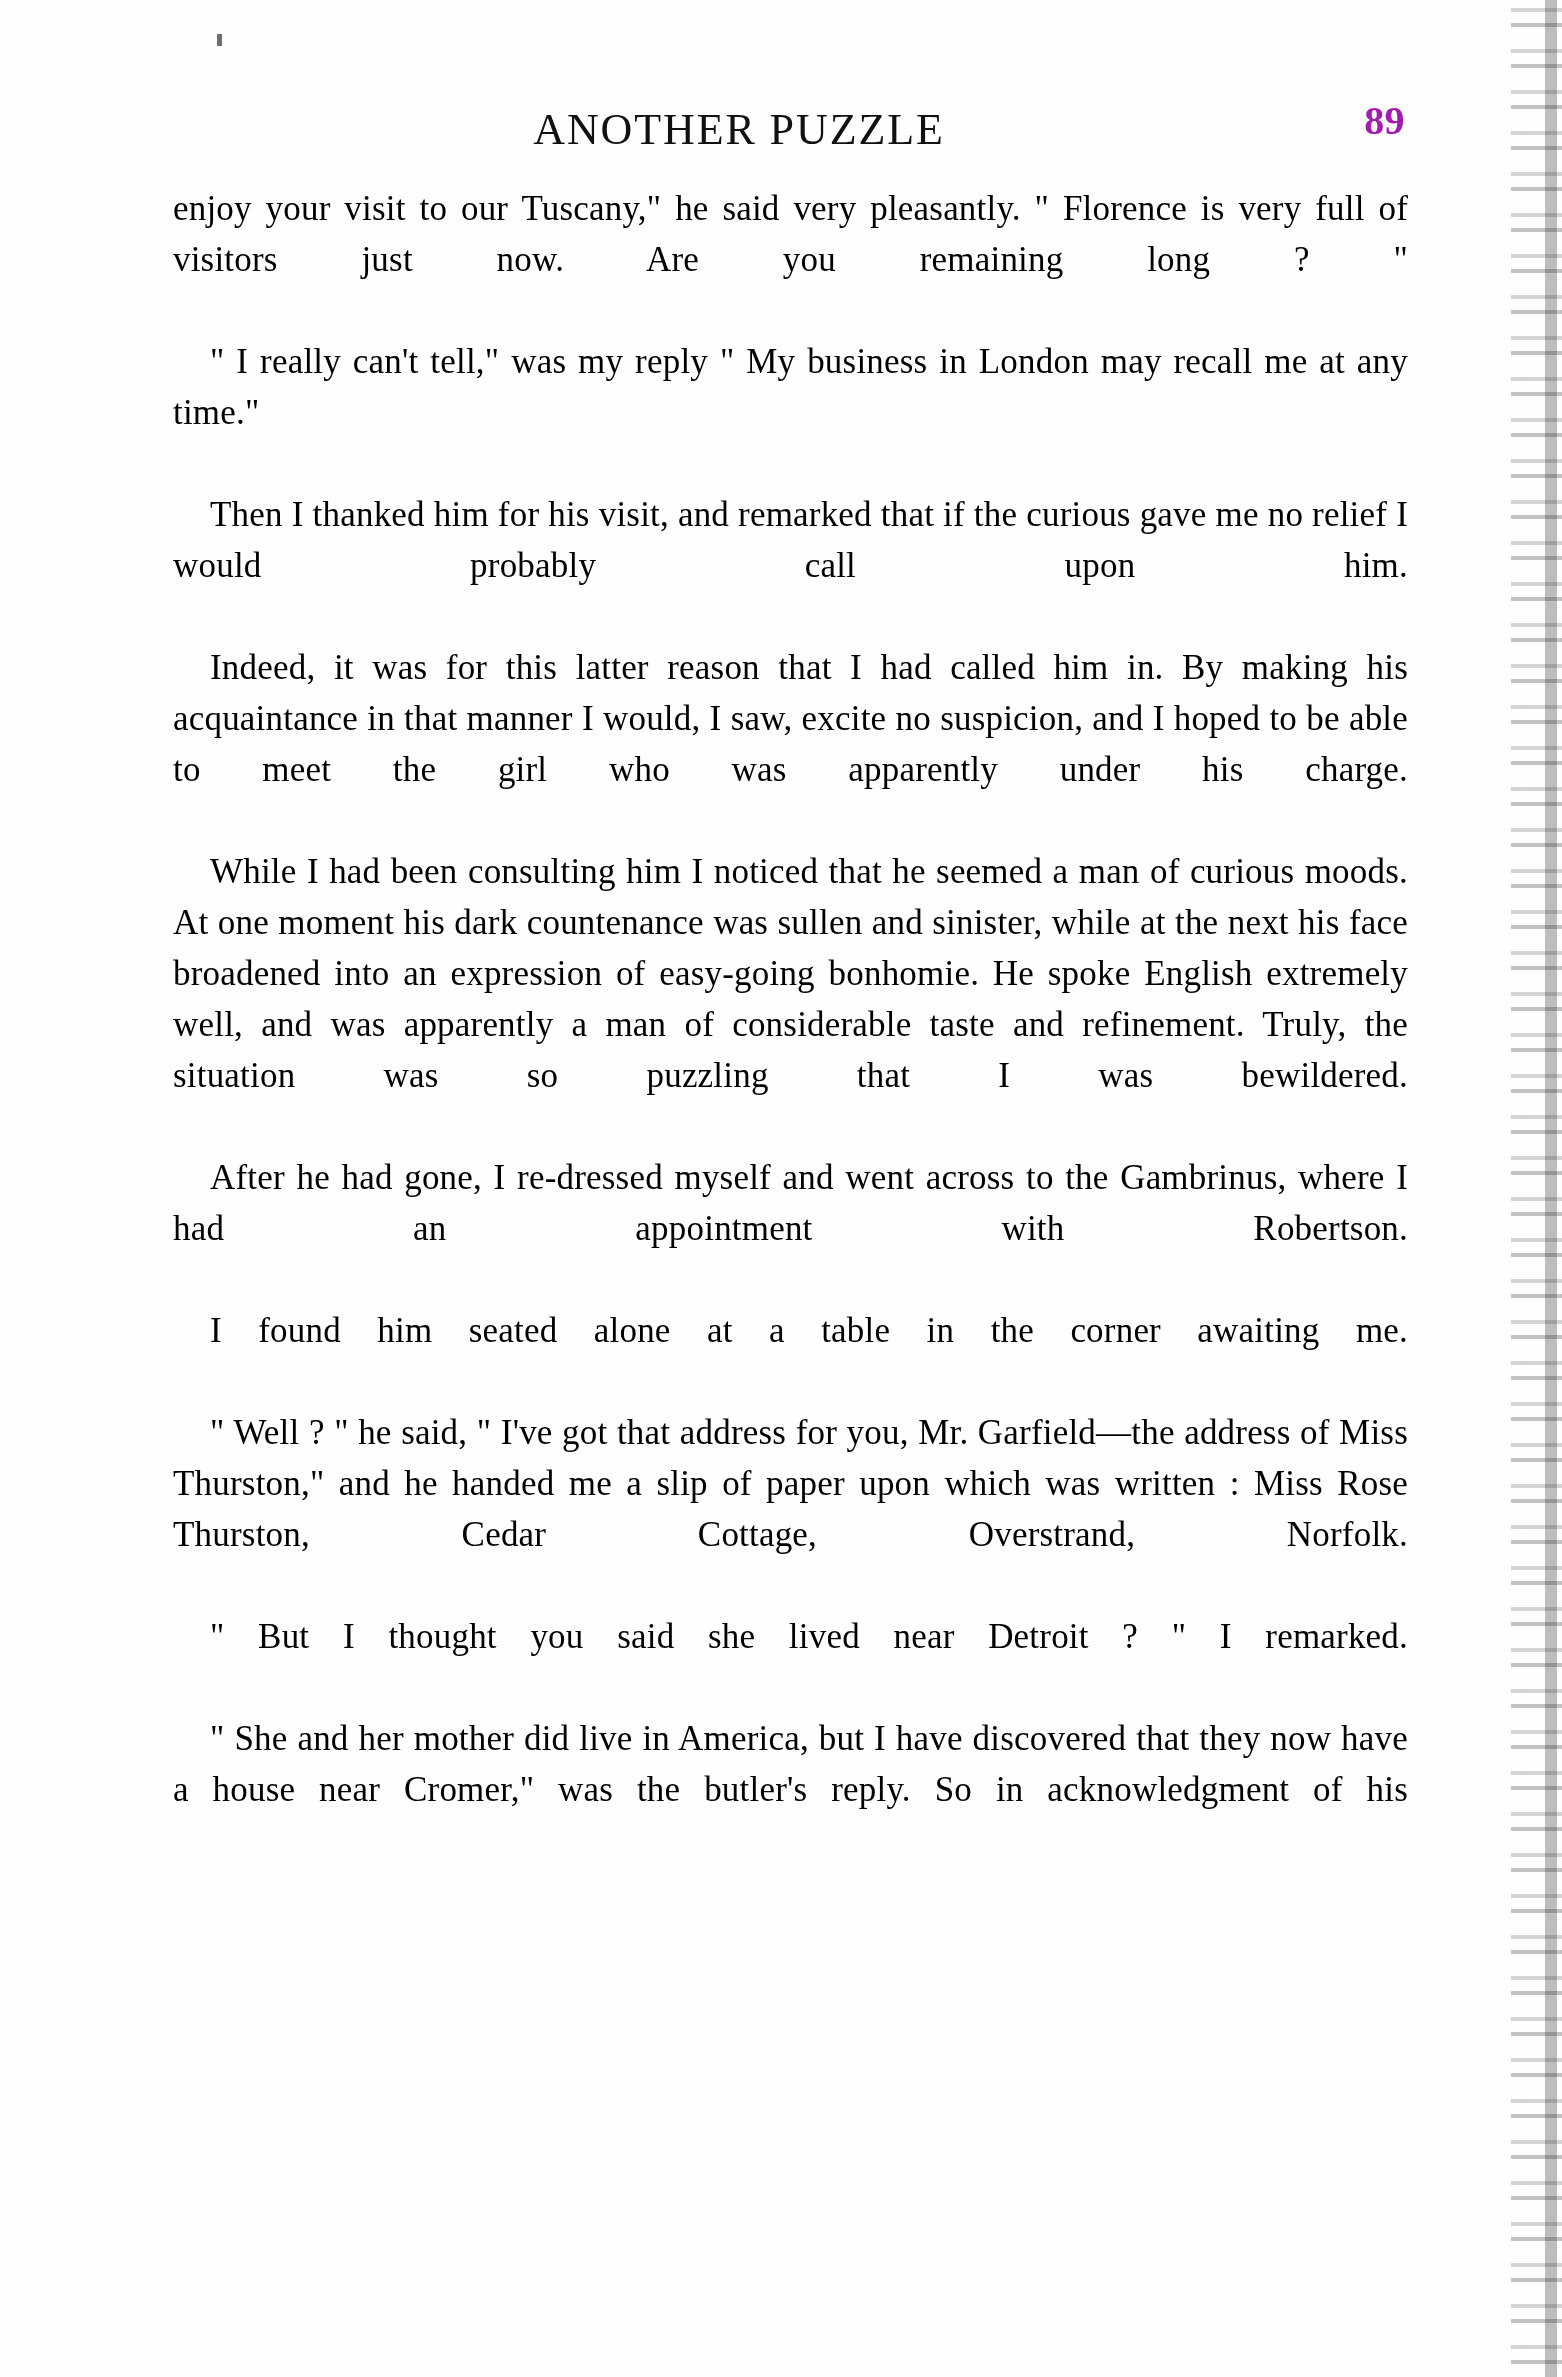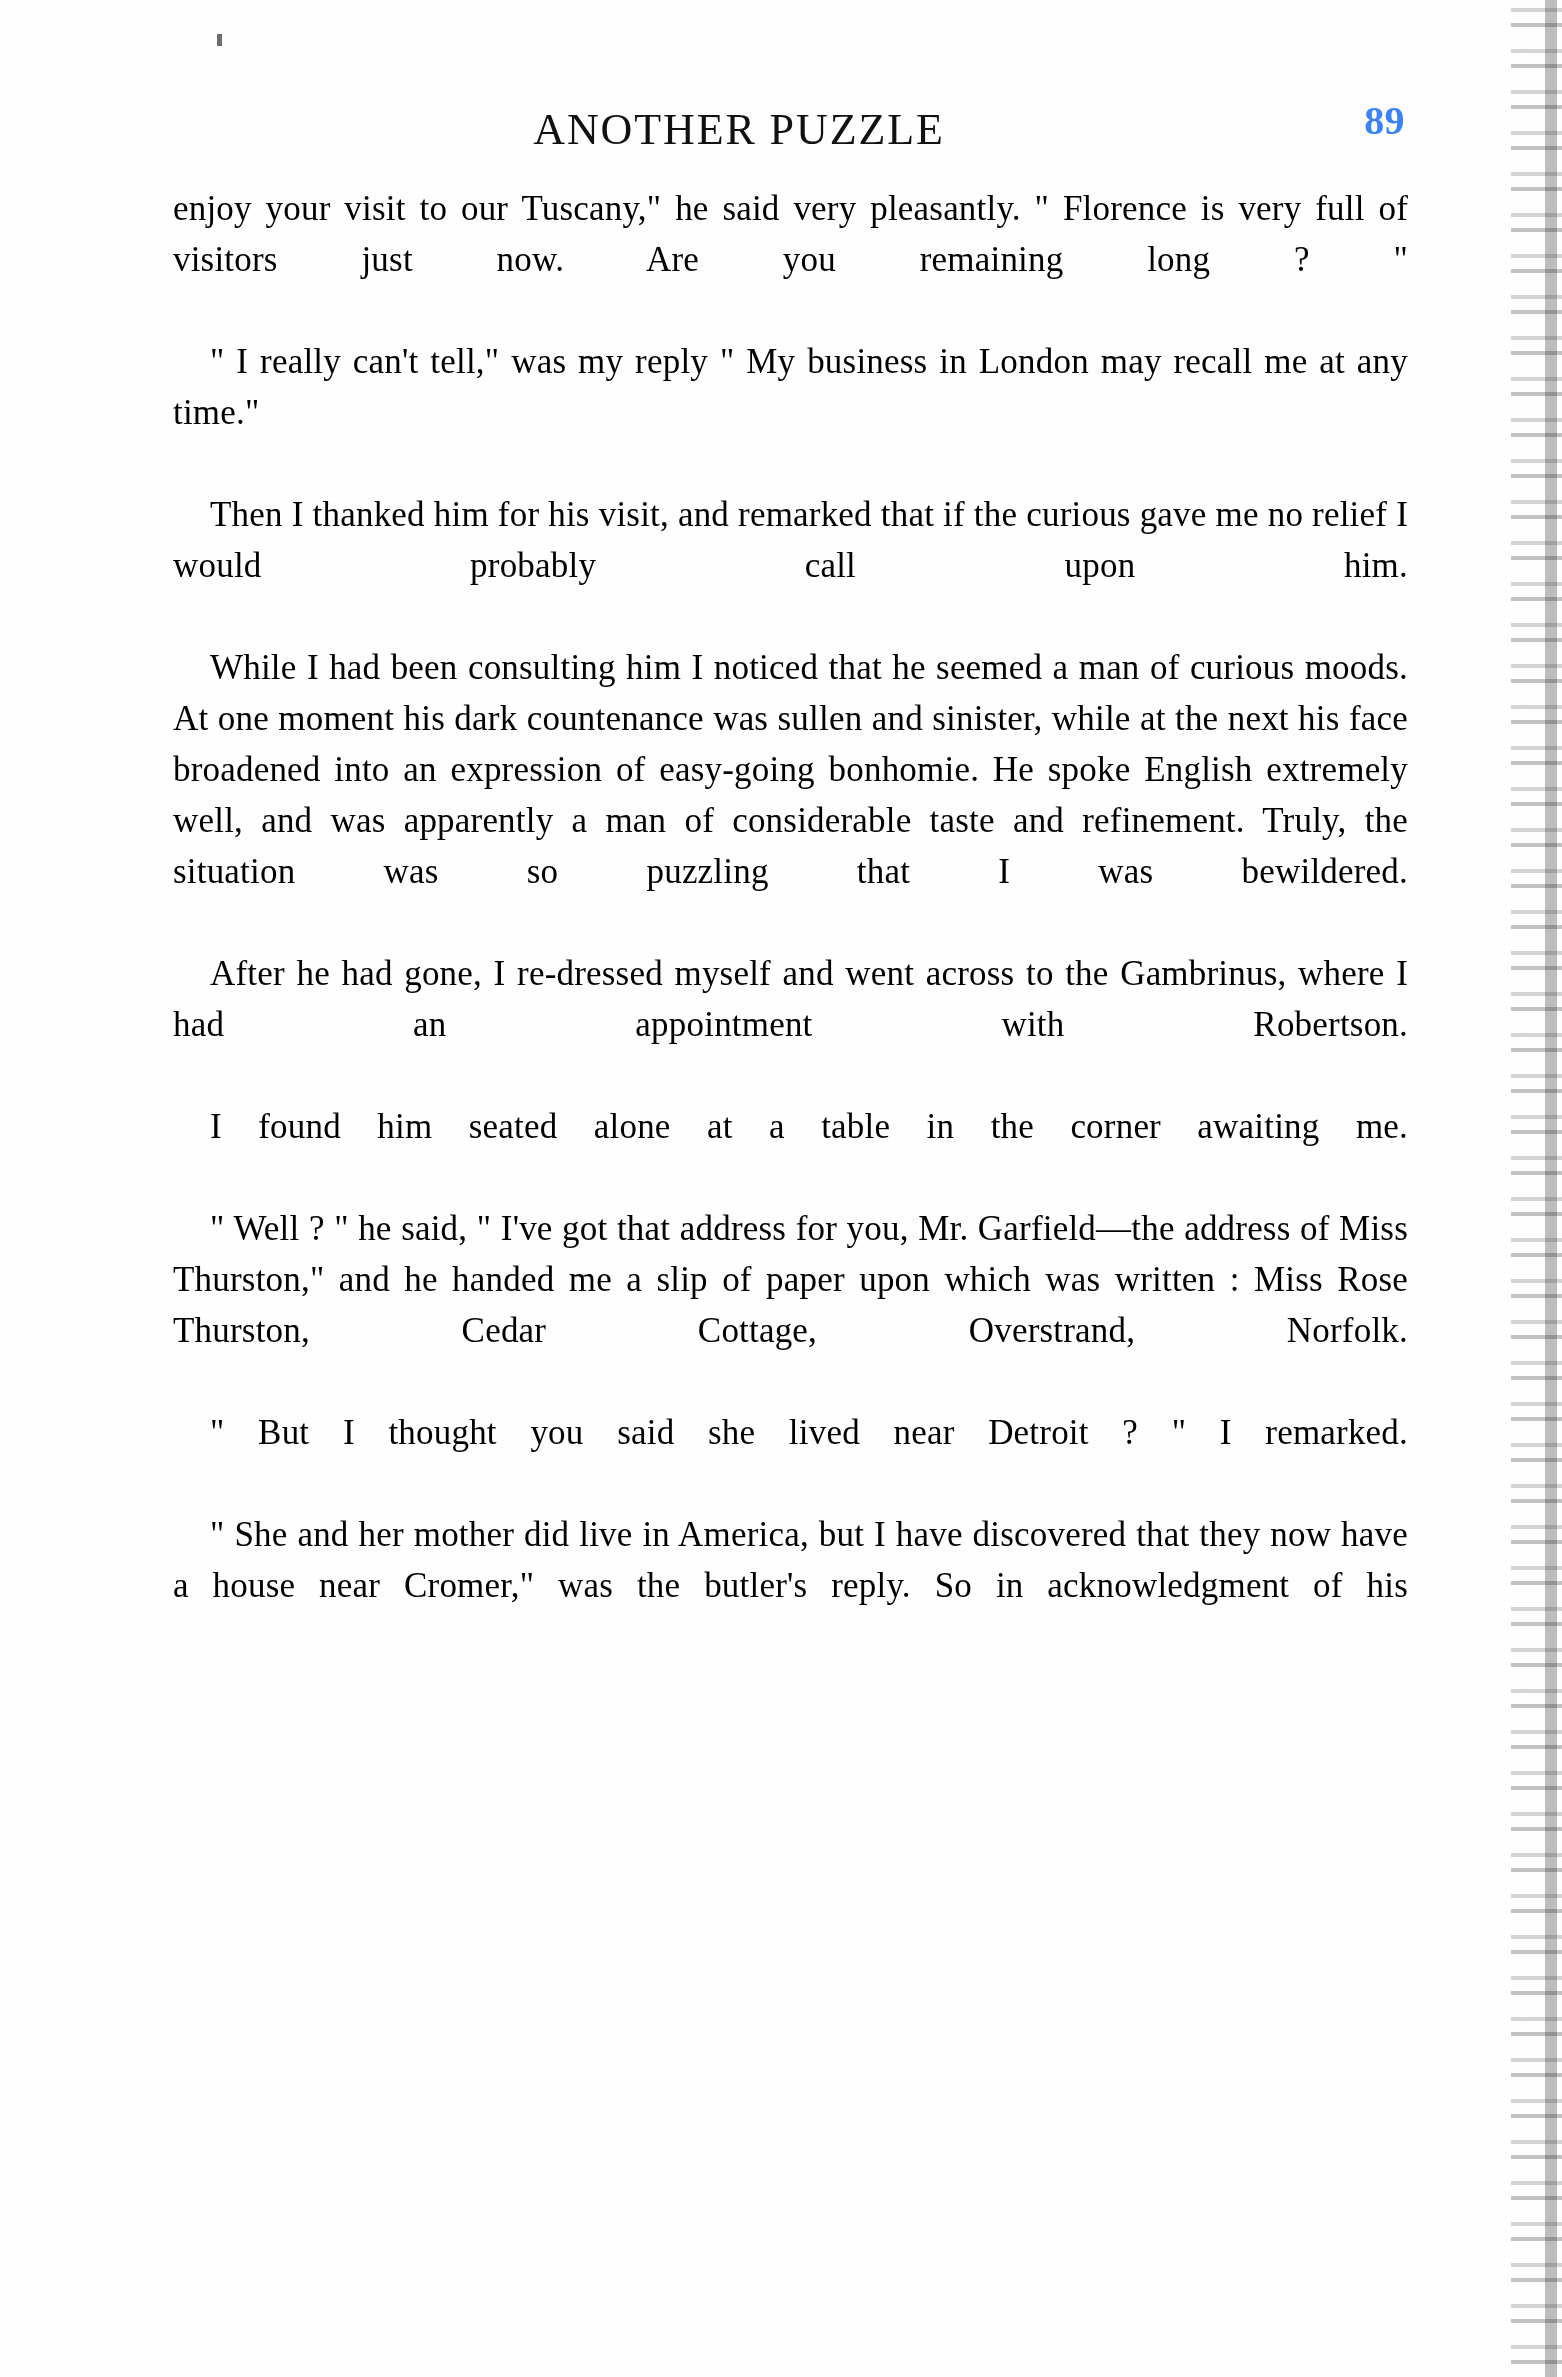--- a/index.html
+++ b/index.html
@@ -74,21 +74,21 @@
     letter-spacing: 1.9px;
     font-weight: 400;
     color: #111;
   }
   .folio {
     position: absolute;
     right: 0;
     top: -7px;
     font-size: 40px;
     font-weight: bold;
-    color: #3b82f6;
+    color: #a21caf;
     letter-spacing: 0.4px;
     margin-left: 31px;
   }
 
   .body-text {
     position: absolute;
     top: 183px;
     left: 173px;
     width: 1235px;
   }
@@ -133,20 +133,21 @@
 
   <div class="header">
     <div class="running-title">ANOTHER PUZZLE</div>
     <div class="folio">89</div>
   </div>
 
   <div class="body-text">
     <p class="para">enjoy your visit to our Tuscany," he said very pleasantly. " Florence is very full of visitors just now.  Are you remaining long ? "</p>
     <p class="para indent">" I really can't tell," was my reply   " My business in London may recall me at any time."</p>
     <p class="para indent">Then I thanked him for his visit, and remarked that if the curious gave me no relief I would probably call upon him.</p>
+    <p class="para indent">Indeed, it was for this latter reason that I had called him in.  By making his acquaintance in that manner I would, I saw, excite no suspicion, and I hoped to be able to meet the girl who was apparently under his charge.</p>
     <p class="para indent"><span>While I had been consulting him I noticed that he seemed a man of curious moods.  At one moment his dark countenance was sullen and sinister, while at the next his face broadened into an expression of easy-going </span><span class="it">bonhomie</span><span>.  He spoke English extremely well, and was apparently a man of considerable taste and refinement.  Truly, the situation was so puzzling that I was bewildered.</span></p>
     <p class="para indent">After he had gone, I re-dressed myself and went across to the Gambrinus, where I had an appointment with Robertson.</p>
     <p class="para indent">I found him seated alone at a table in the corner awaiting me.</p>
     <p class="para indent">" Well ? " he said, " I've got that address for you, Mr. Garfield—the address of Miss Thurston," and he handed me a slip of paper upon which was written : Miss Rose Thurston, Cedar Cottage, Overstrand, Norfolk.</p>
     <p class="para indent">" But I thought you said she lived near Detroit ? " I remarked.</p>
     <p class="para indent">" She and her mother did live in America, but I have discovered that they now have a house near Cromer," was the butler's reply.  So in acknowledgment of his</p>
   </div>
 
   <div class="scan-edge"></div>
   <div class="scan-edge-bar"></div>

